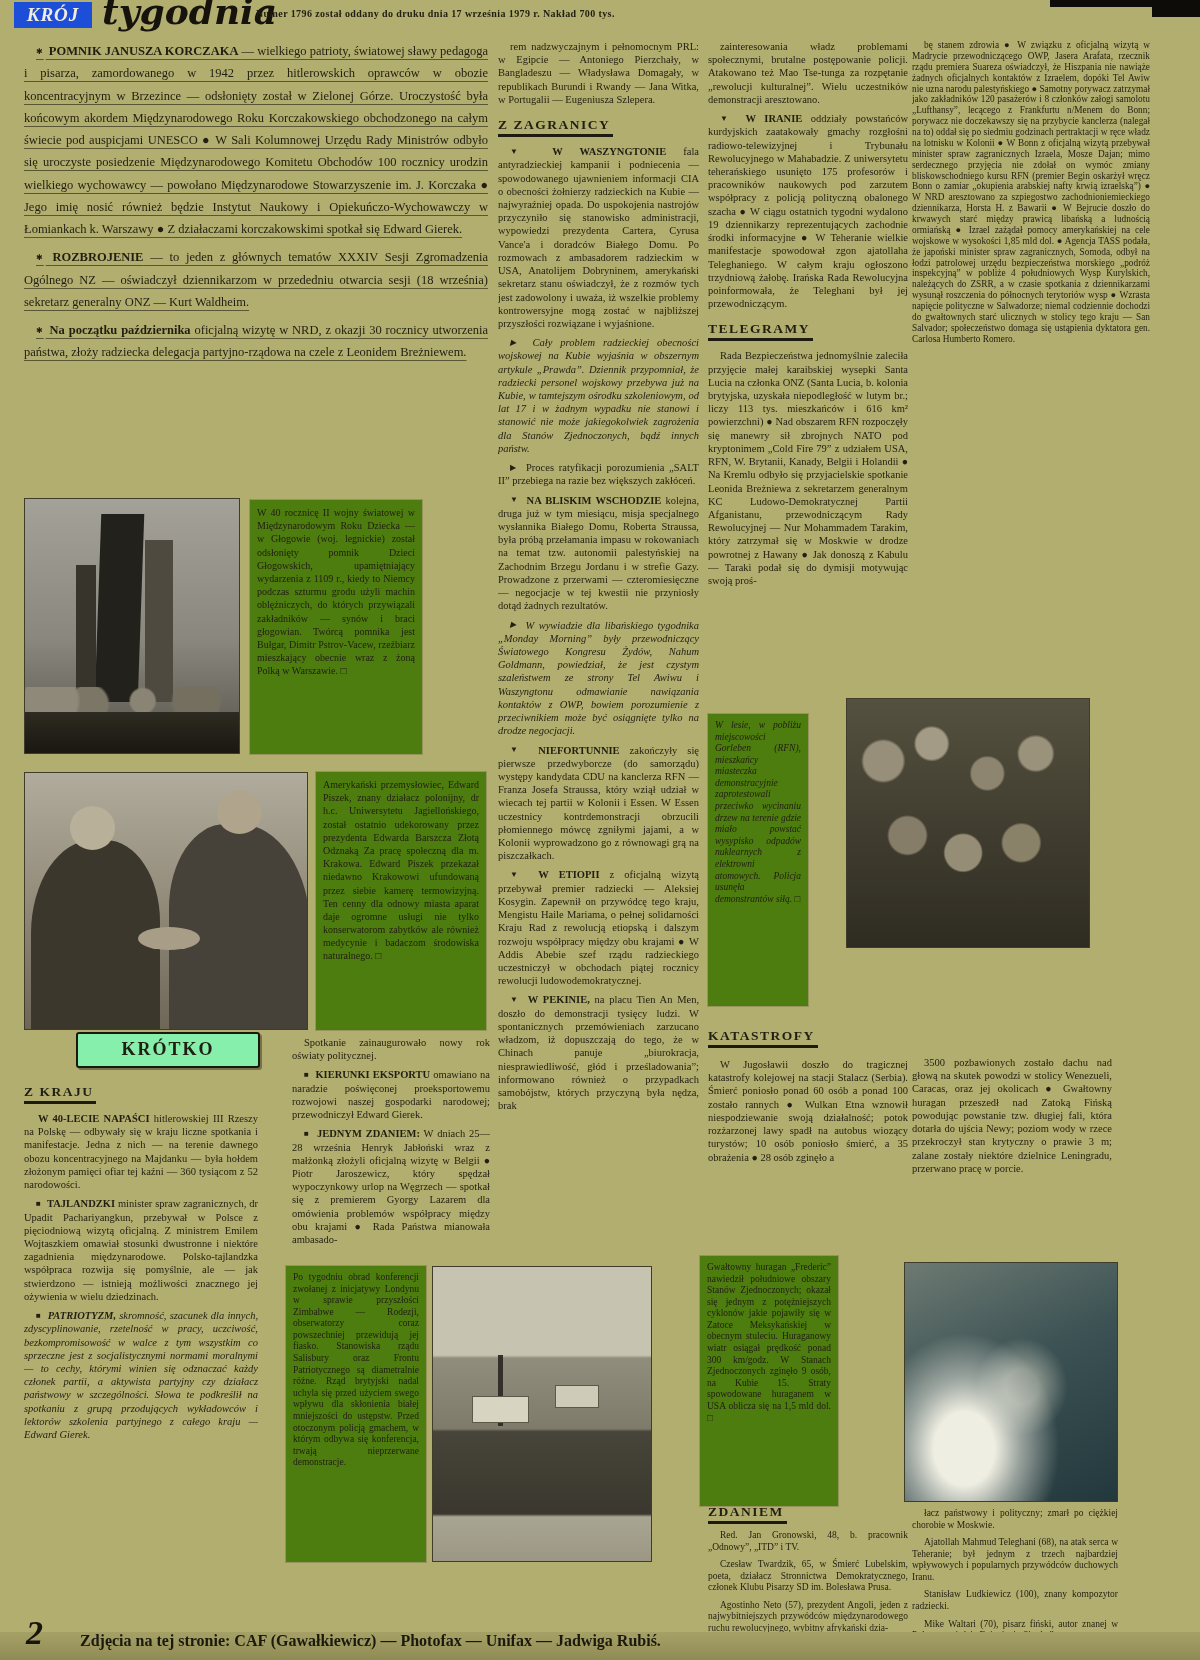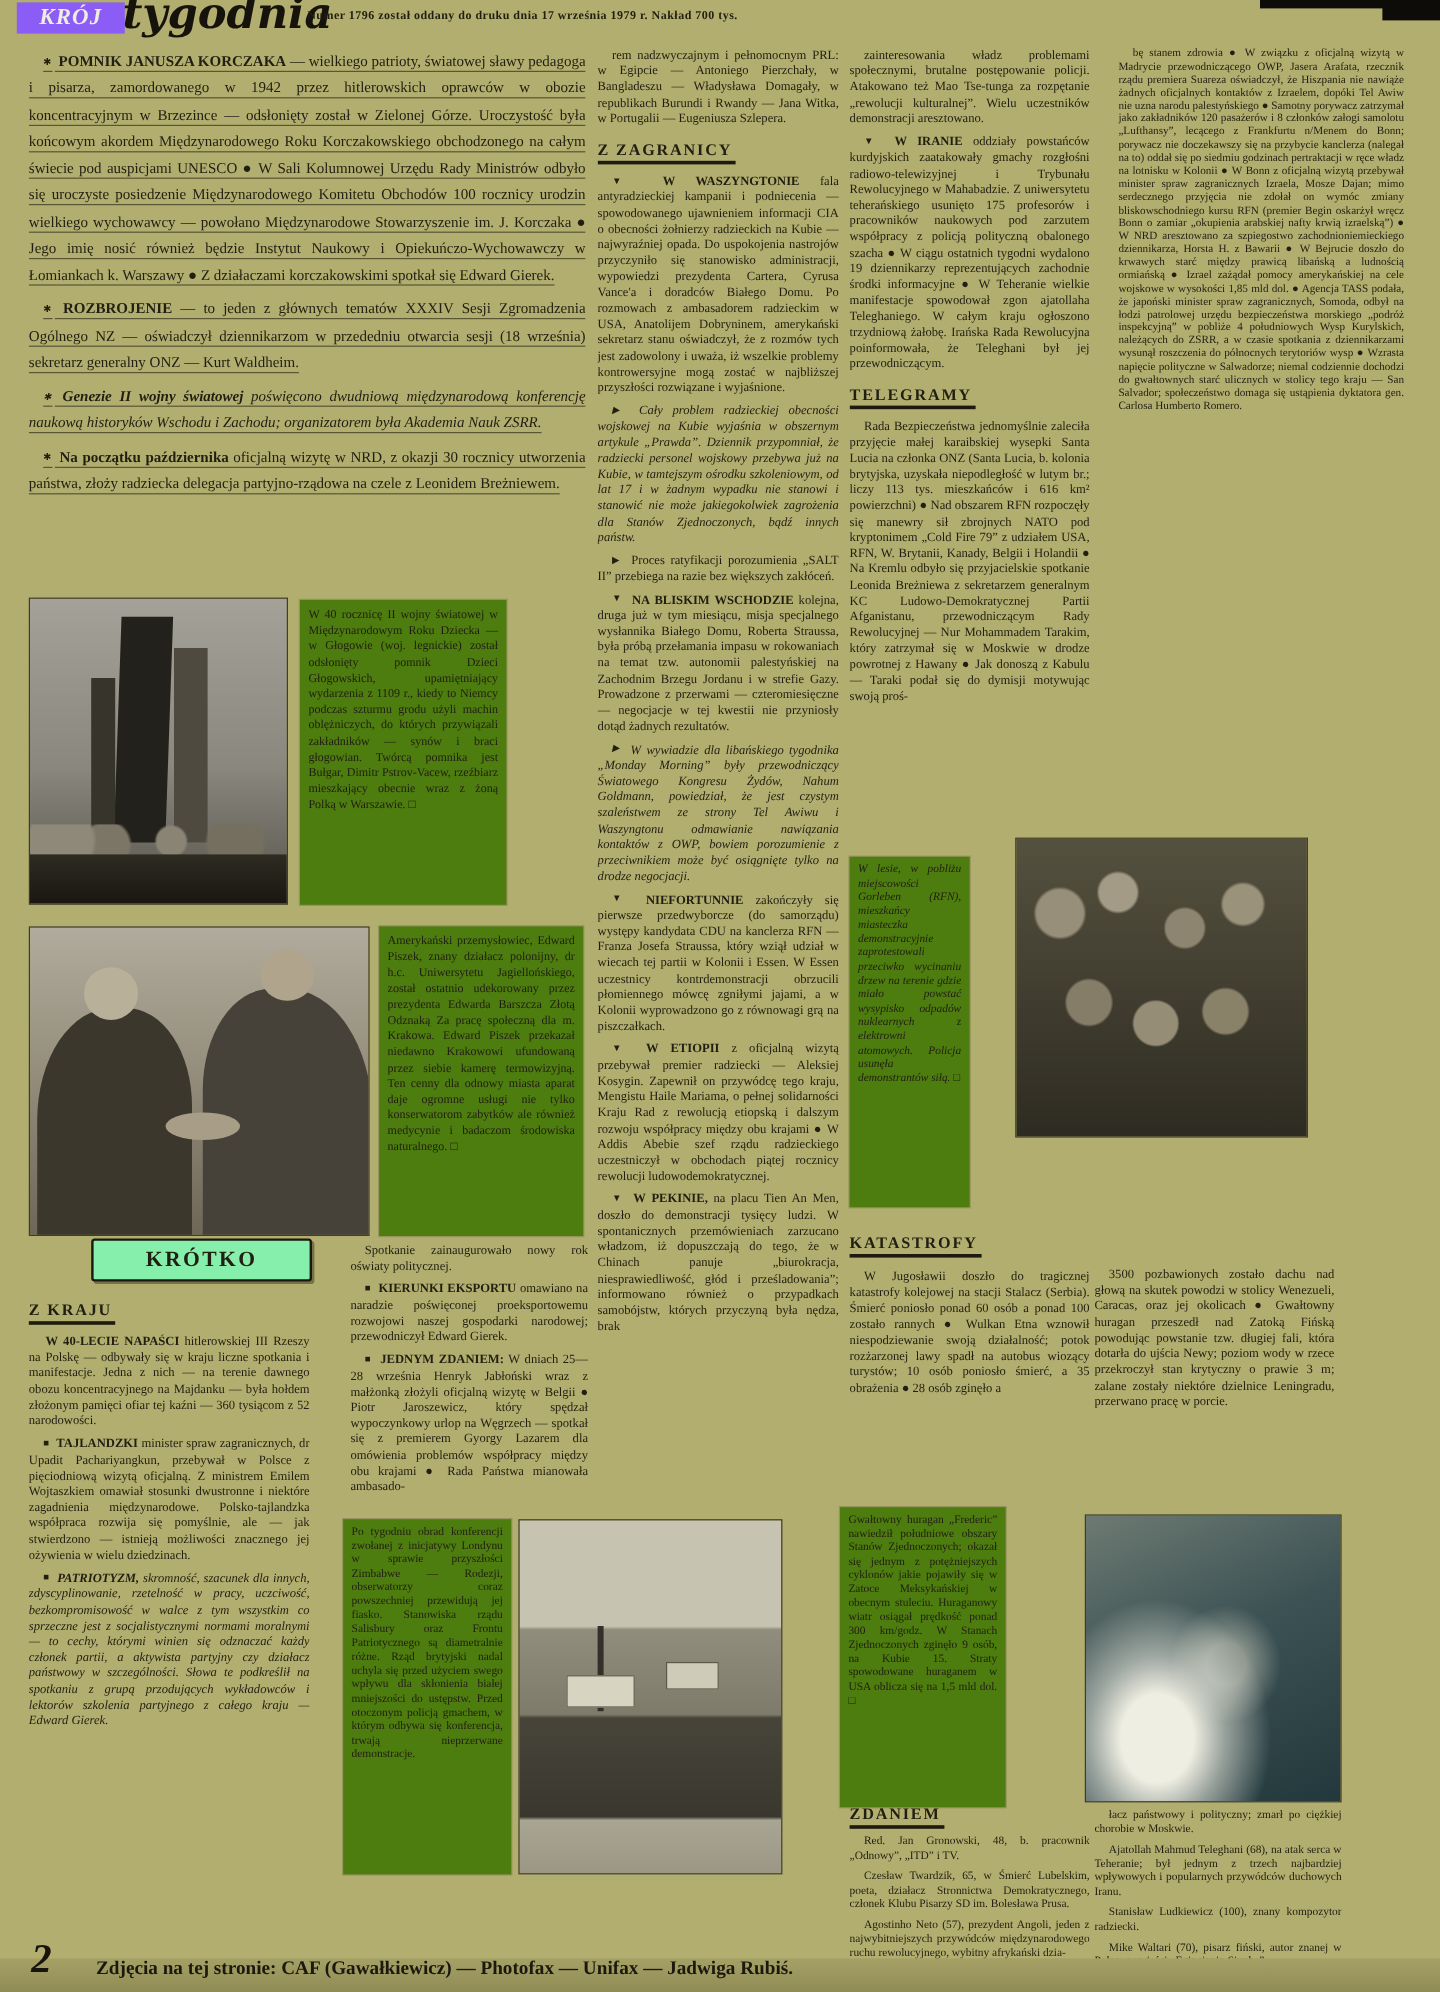--- a/index.html
+++ b/index.html
@@ -13,21 +13,21 @@
   .marker{font-size:8px;letter-spacing:1px;padding-right:2px;vertical-align:1.5px}
   .i{font-style:italic}
   .u{text-decoration:underline;text-decoration-thickness:1px;text-underline-offset:3.5px;text-decoration-color:rgba(30,26,14,.6)}
   .c-lead{font-size:12.5px;line-height:1.78}
   .c-capt{font-size:10px;line-height:1.32}
   .c-sm{font-size:10.5px;line-height:1.26}
   .c-xs{font-size:9.5px;line-height:1.22}
   .c-4{font-size:9.3px;line-height:1.17}
   .cream{background:#4d7c0f;padding:6px 7px;box-shadow:0 0 0 1px rgba(90,86,50,.3)}
   .sechead{font-weight:bold;font-size:13.5px;letter-spacing:1.5px;border-bottom:3px solid #1d1a10;display:inline-block;padding:0 3px 1px 0}
-  .logo{left:14px;top:2px;width:90px;height:26px;background:#8b5cf6;color:#efece0;font-style:italic;font-weight:bold;font-size:19px;line-height:26px;text-align:center;letter-spacing:1px}
+  .logo{left:14px;top:2px;width:78px;height:26px;background:#1d4ed8;color:#efece0;font-style:italic;font-weight:bold;font-size:19px;line-height:26px;text-align:center;letter-spacing:1px}
   .script{left:102px;top:-10px;font-size:36px;font-style:italic;font-weight:bold;color:#16130c;font-family:"DejaVu Serif",serif}
   .issue{left:256px;top:8px;font-size:10px;font-weight:bold;letter-spacing:.4px}
   .topbar1{right:0;top:0;width:150px;height:7px;background:#0d0c08}
   .topbar2{right:0;top:0;width:48px;height:17px;background:#0d0c08}
   .krotko{left:76px;top:1032px;width:184px;height:36px;border:2px solid #1b1810;background:#86efac;font-weight:bold;font-size:18px;letter-spacing:2px;text-align:center;line-height:31px;border-radius:3px;box-shadow:2px 2px 0 rgba(27,24,16,.4)}
   .ph{position:absolute;overflow:hidden;border:1px solid #3f3c2a}
   .ph>div{position:absolute}
   .monu{background:linear-gradient(180deg,#a3a198 0%,#8a887e 55%,#55534a 100%)}
   .monu .slab1{left:34%;top:6%;width:20%;height:74%;background:#23211b;transform:skewX(-2deg)}
   .monu .slab2{left:56%;top:16%;width:13%;height:64%;background:#4e4a40}
@@ -68,21 +68,20 @@
 
   <div class="abs logo"><span>KRÓJ</span></div>
   <div class="abs script">tygodnia</div>
   <div class="abs issue">Numer 1796 został oddany do druku dnia 17 września 1979 r. Nakład 700 tys.</div>
   <div class="abs topbar1"></div>
   <div class="abs topbar2"></div>
 
   <section class="col c-lead" style="left:24px;top:40px;width:464px;height:456px">
     <p class="para u"><span class="marker">✱</span> <span class="lead">POMNIK JANUSZA KORCZAKA</span> <span>— wielkiego patrioty, światowej sławy pedagoga i pisarza, zamordowanego w 1942 przez hitlerowskich oprawców w obozie koncentracyjnym w Brzezince — odsłonięty został w Zielonej Górze. Uroczystość była końcowym akordem Międzynarodowego Roku Korczakowskiego obchodzonego na całym świecie pod auspicjami UNESCO ● W Sali Kolumnowej Urzędu Rady Ministrów odbyło się uroczyste posiedzenie Międzynarodowego Komitetu Obchodów 100 rocznicy urodzin wielkiego wychowawcy — powołano Międzynarodowe Stowarzyszenie im. J. Korczaka ● Jego imię nosić również będzie Instytut Naukowy i Opiekuńczo-Wychowawczy w Łomiankach k. Warszawy ● Z działaczami korczakowskimi spotkał się Edward Gierek.</span></p>
     <p class="para u"><span class="marker">✱</span> <span class="lead">ROZBROJENIE</span> <span>— to jeden z głównych tematów XXXIV Sesji Zgromadzenia Ogólnego NZ — oświadczył dziennikarzom w przededniu otwarcia sesji (18 września) sekretarz generalny ONZ — Kurt Waldheim.</span></p>
-    <p class="para u i"><span class="marker">✱</span> <span class="lead">Genezie II wojny światowej</span> <span>poświęcono dwudniową międzynarodową konferencję naukową historyków Wschodu i Zachodu; organizatorem była Akademia Nauk ZSRR.</span></p>
     <p class="para u"><span class="marker">✱</span> <span class="lead">Na początku października</span> <span>oficjalną wizytę w NRD, z okazji 30 rocznicy utworzenia państwa, złoży radziecka delegacja partyjno-rządowa na czele z Leonidem Breżniewem.</span></p>
   </section>
 
   <div class="ph monu" style="left:24px;top:498px;width:216px;height:256px">
     <div class="slab1"></div>
     <div class="slab2"></div>
     <div class="slab3"></div>
     <div class="crowd"></div>
     <div class="base"></div>
   </div>
@@ -150,21 +149,21 @@
 
   <div class="col c-xs cream" style="left:700px;top:1256px;width:138px;height:250px"><span>Gwałtowny huragan „Frederic” nawiedził południowe obszary Stanów Zjednoczonych; okazał się jednym z potężniejszych cyklonów jakie pojawiły się w Zatoce Meksykańskiej w obecnym stuleciu. Huraganowy wiatr osiągał prędkość ponad 300 km/godz. W Stanach Zjednoczonych zginęło 9 osób, na Kubie 15. Straty spowodowane huraganem w USA oblicza się na 1,5 mld dol. □</span></div>
 
   <div class="abs sechead" style="left:708px;top:1504px">ZDANIEM</div>
   <section class="col c-xs" style="left:708px;top:1530px;width:200px;height:122px">
     <p class="para"><span>Red. Jan Gronowski, 48, b. pracownik „Odnowy”, „ITD” i TV.</span></p>
     <p class="para"><span>Czesław Twardzik, 65, w Śmierć Lubelskim, poeta, działacz Stronnictwa Demokratycznego, członek Klubu Pisarzy SD im. Bolesława Prusa.</span></p>
     <p class="para"><span>Agostinho Neto (57), prezydent Angoli, jeden z najwybitniejszych przywódców międzynarodowego ruchu rewolucyjnego, wybitny afrykański dzia-</span></p>
   </section>
 
-  <section class="col c-4" style="left:932px;top:40px;width:238px;height:656px">
+  <section class="col c-4" style="left:912px;top:40px;width:238px;height:656px">
     <p class="para"><span>bę stanem zdrowia ● W związku z oficjalną wizytą w Madrycie przewodniczącego OWP, Jasera Arafata, rzecznik rządu premiera Suareza oświadczył, że Hiszpania nie nawiąże żadnych oficjalnych kontaktów z Izraelem, dopóki Tel Awiw nie uzna narodu palestyńskiego ● Samotny porywacz zatrzymał jako zakładników 120 pasażerów i 8 członków załogi samolotu „Lufthansy”, lecącego z Frankfurtu n/Menem do Bonn; porywacz nie doczekawszy się na przybycie kanclerza (nalegał na to) oddał się po siedmiu godzinach pertraktacji w ręce władz na lotnisku w Kolonii ● W Bonn z oficjalną wizytą przebywał minister spraw zagranicznych Izraela, Mosze Dajan; mimo serdecznego przyjęcia nie zdołał on wymóc zmiany bliskowschodniego kursu RFN (premier Begin oskarżył wręcz Bonn o zamiar „okupienia arabskiej nafty krwią izraelską”) ● W NRD aresztowano za szpiegostwo zachodnioniemieckiego dziennikarza, Horsta H. z Bawarii ● W Bejrucie doszło do krwawych starć między prawicą libańską a ludnością ormiańską ● Izrael zażądał pomocy amerykańskiej na cele wojskowe w wysokości 1,85 mld dol. ● Agencja TASS podała, że japoński minister spraw zagranicznych, Somoda, odbył na łodzi patrolowej urzędu bezpieczeństwa morskiego „podróż inspekcyjną” w pobliże 4 południowych Wysp Kurylskich, należących do ZSRR, a w czasie spotkania z dziennikarzami wysunął roszczenia do północnych terytoriów wysp ● Wzrasta napięcie polityczne w Salwadorze; niemal codziennie dochodzi do gwałtownych starć ulicznych w stolicy tego kraju — San Salvador; społeczeństwo domaga się ustąpienia dyktatora gen. Carlosa Humberto Romero.</span></p>
   </section>
 
   <section class="col c-sm" style="left:912px;top:1056px;width:200px;height:196px">
     <p class="para"><span>3500 pozbawionych zostało dachu nad głową na skutek powodzi w stolicy Wenezueli, Caracas, oraz jej okolicach ● Gwałtowny huragan przeszedł nad Zatoką Fińską powodując powstanie tzw. długiej fali, która dotarła do ujścia Newy; poziom wody w rzece przekroczył stan krytyczny o prawie 3 m; zalane zostały niektóre dzielnice Leningradu, przerwano pracę w porcie.</span></p>
   </section>
 
   <div class="ph wave" style="left:904px;top:1262px;width:214px;height:240px"></div>
 
   <section class="col c-xs" style="left:912px;top:1508px;width:206px;height:142px">

